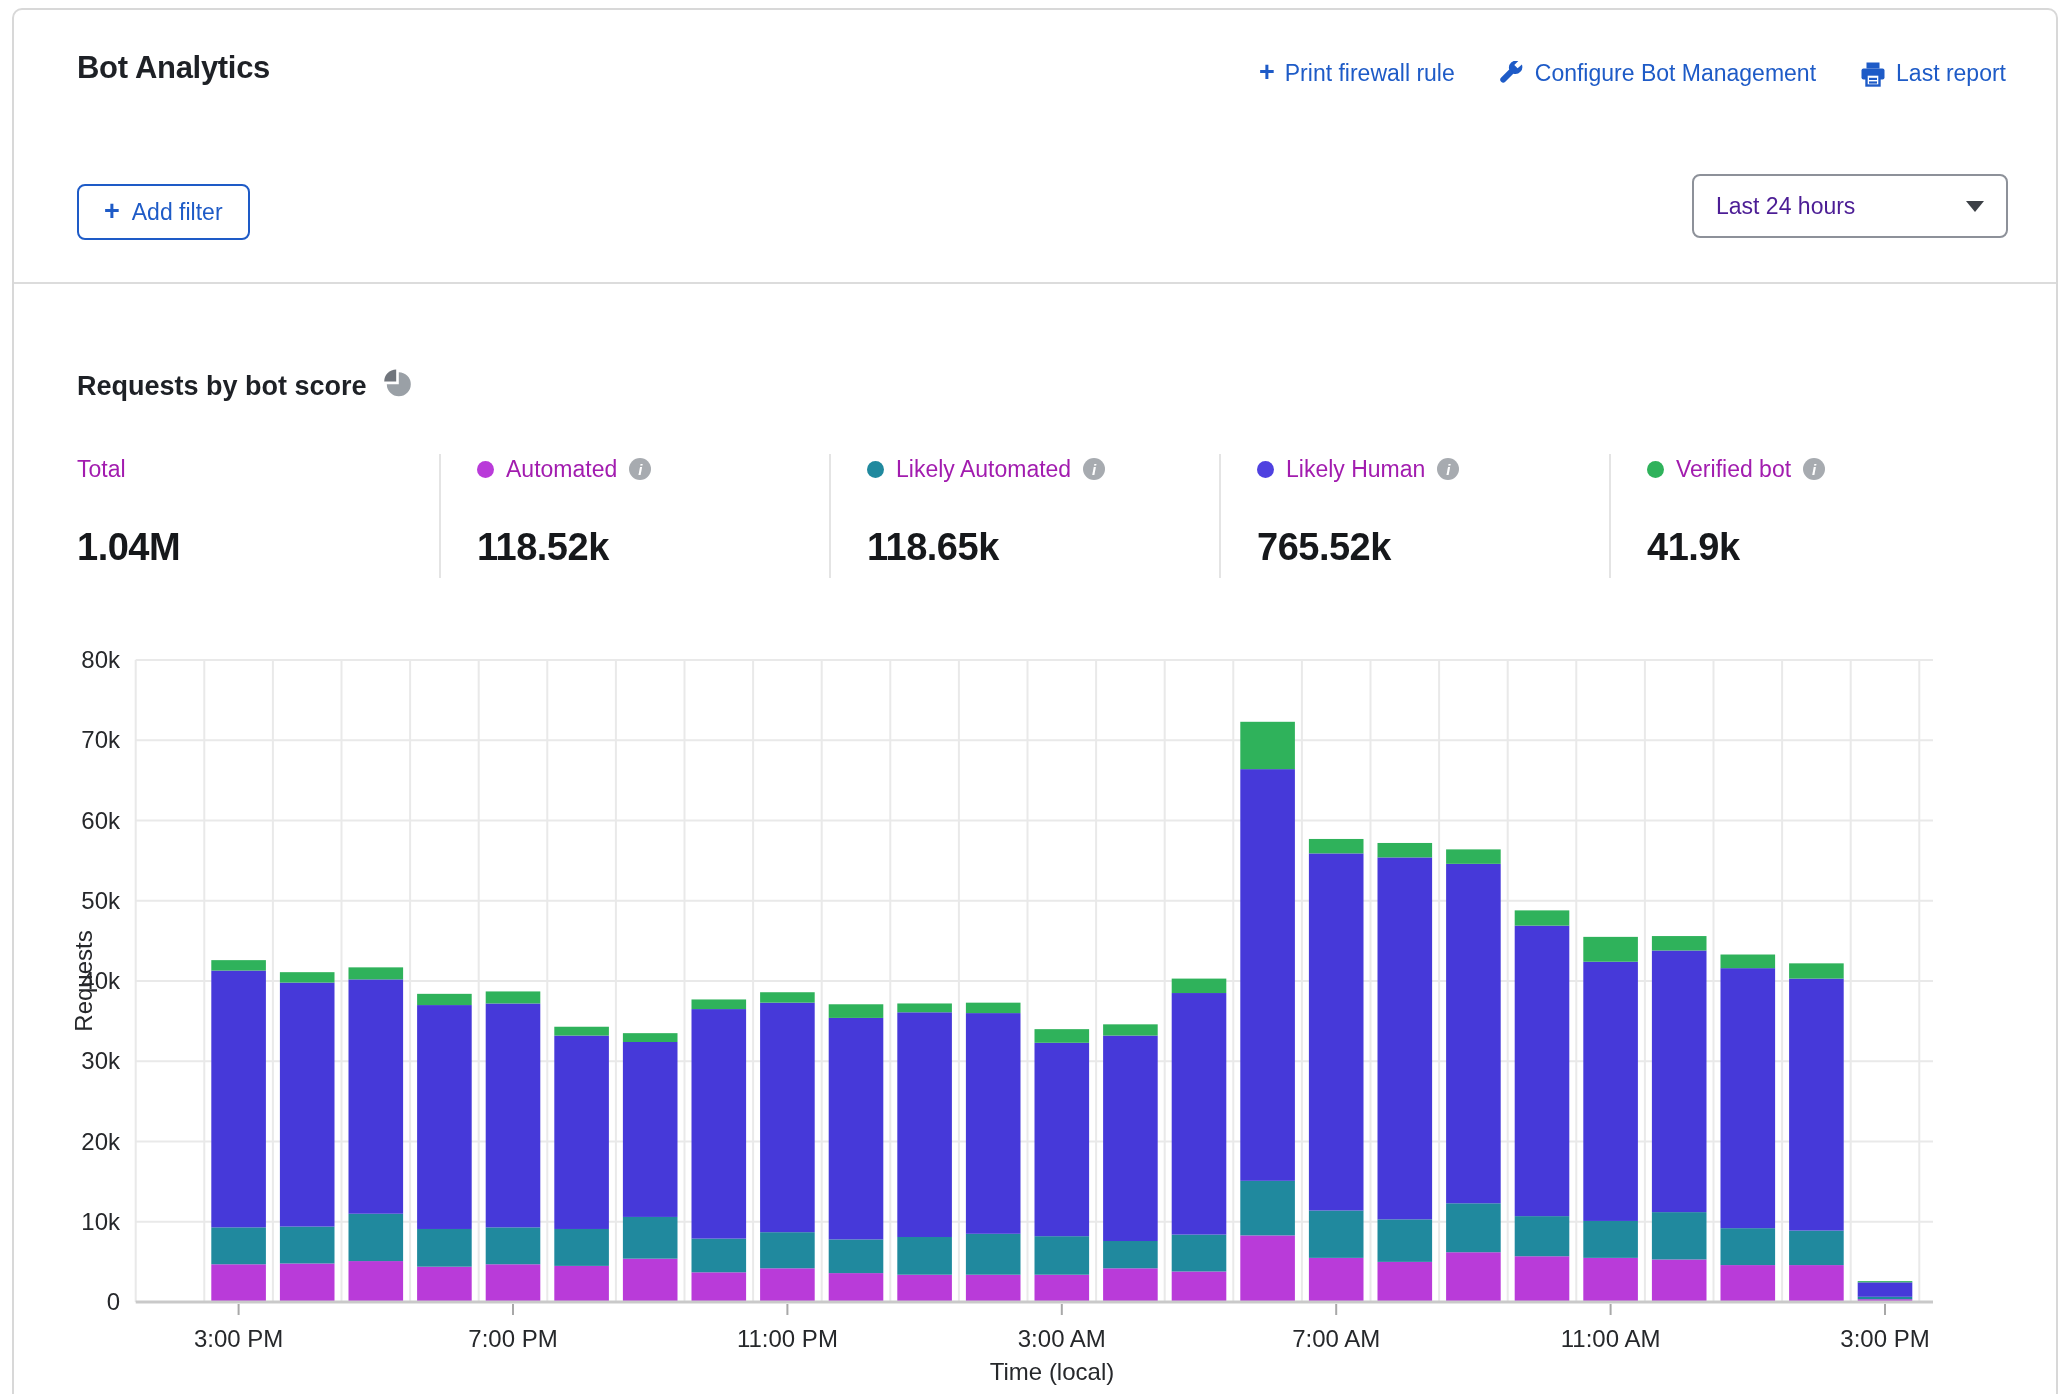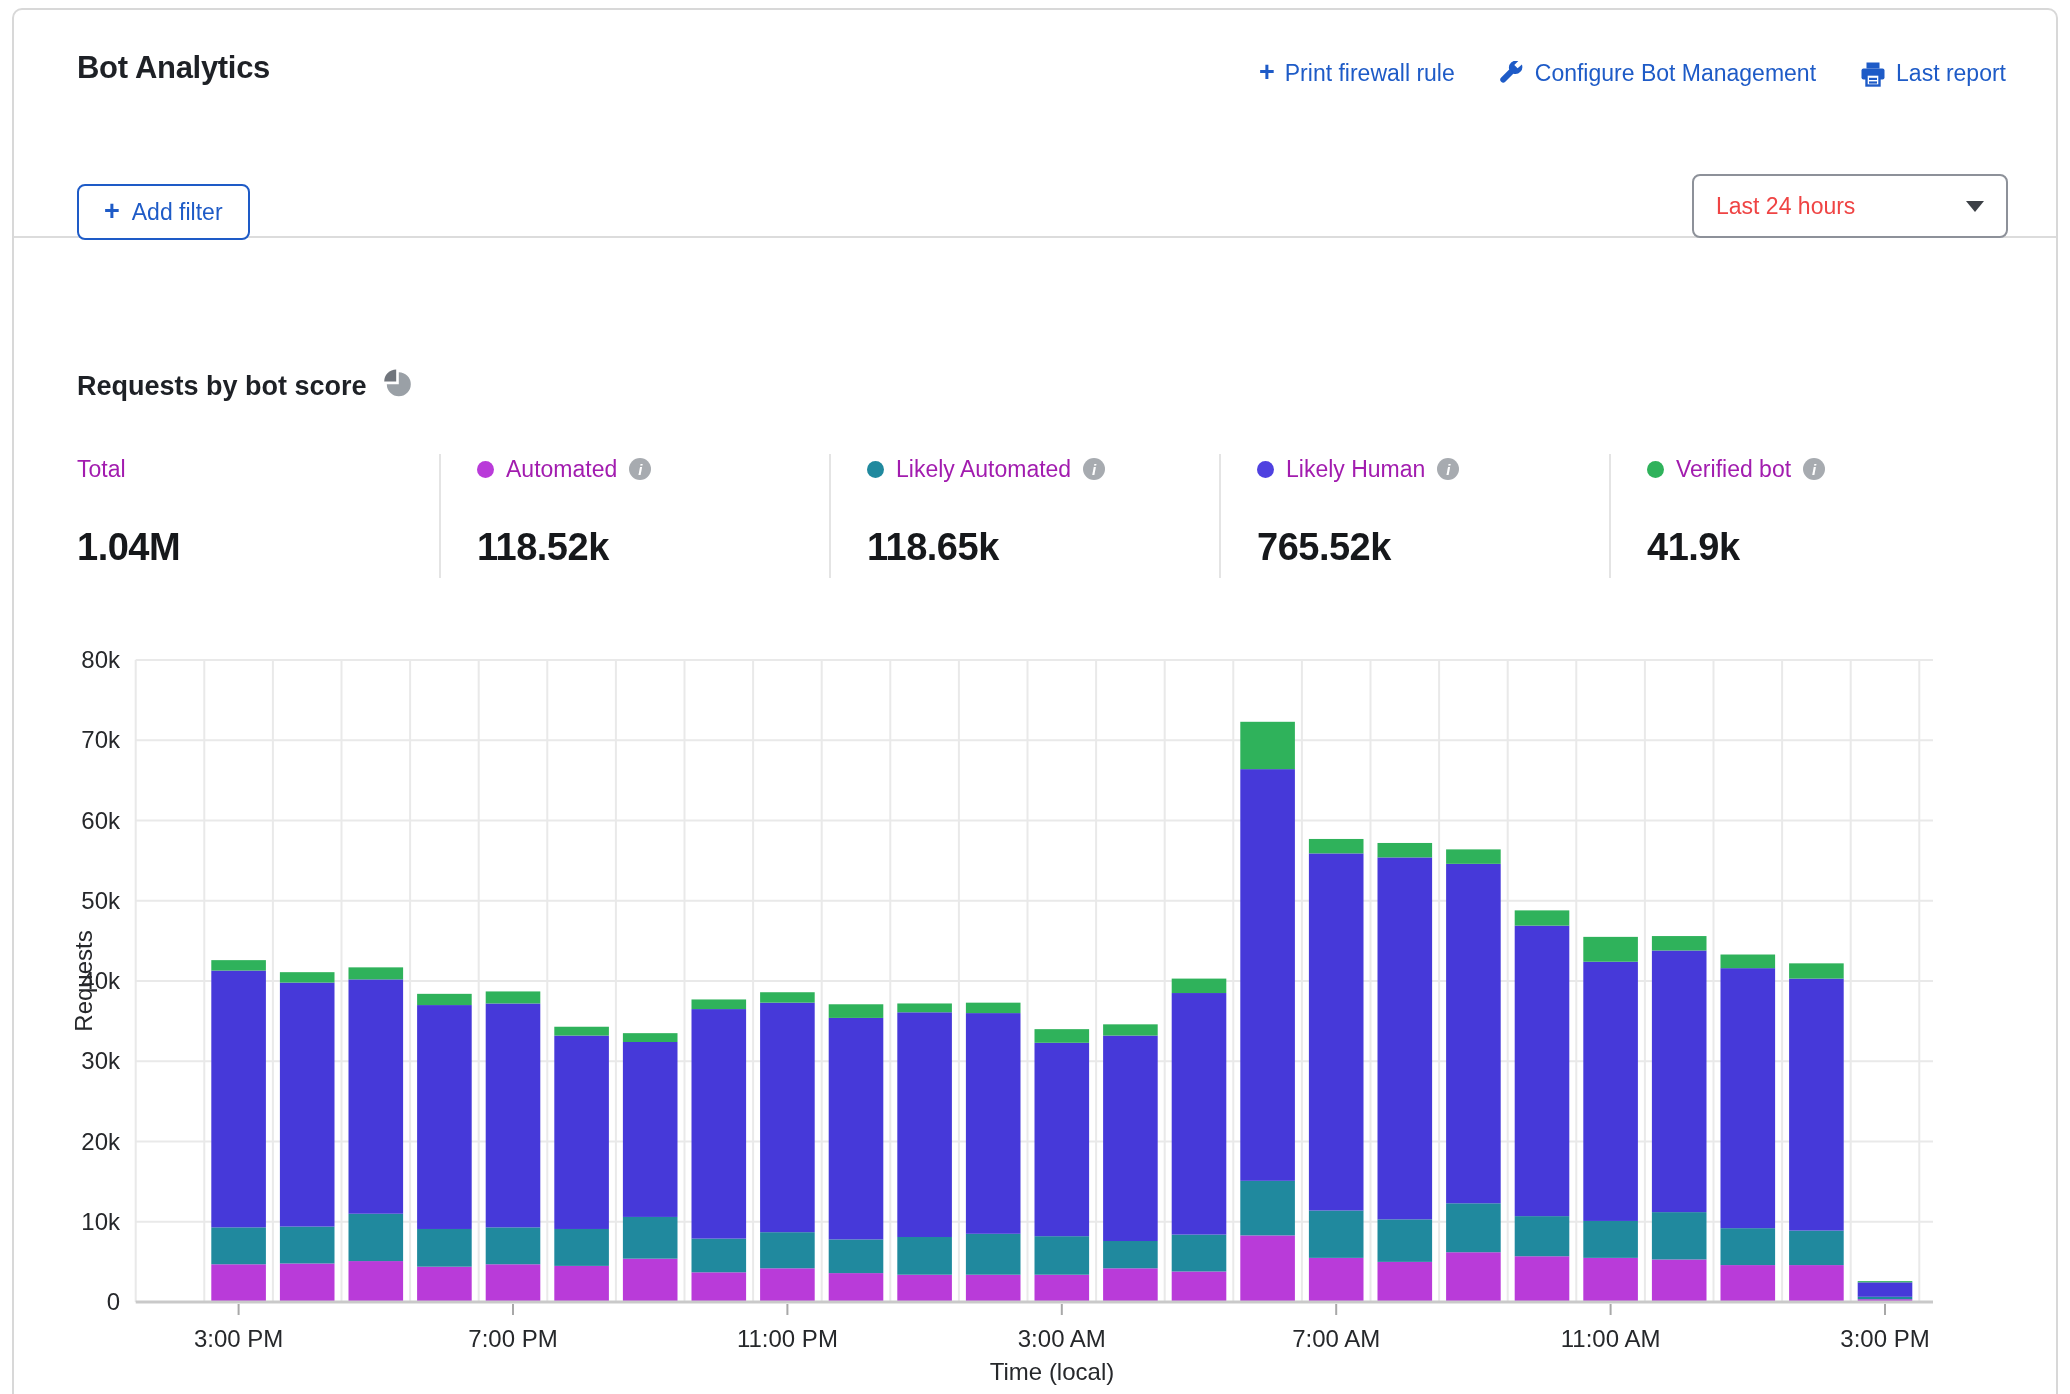--- a/index.html
+++ b/index.html
@@ -1,36 +1,36 @@
 <!DOCTYPE html>
 <html><head>
 <meta charset="utf-8">
 <style>
   * { margin:0; padding:0; box-sizing:border-box; }
   html,body { width:2070px; height:1394px; background:#ffffff; overflow:hidden;
               font-family:"Liberation Sans", sans-serif; }
   .card { position:absolute; left:12px; top:8px; width:2046px; height:1420px;
           border:2px solid #d8d8d8; border-radius:10px; background:#ffffff; }
-  .card-header { position:absolute; left:0; top:0; width:100%; height:228px;
+  .card-header { position:absolute; left:0; top:0; width:100%; height:274px;
                  border-bottom:2px solid #dcdcdc; }
   .page-title { position:absolute; left:63px; top:40px; font-size:31px; font-weight:700;
                 color:#1e2126; letter-spacing:-0.3px; }
   .actions { position:absolute; right:50px; top:50px; display:flex; align-items:center; gap:44px; }
   .action-link { display:flex; align-items:center; gap:10px; color:#1e5bc7; font-size:23px;
                  cursor:pointer; }
   .action-link .plus-glyph { font-size:27px; font-weight:700; line-height:1; position:relative; top:-1px; }
   .action-link svg { display:block; }
   .add-filter-btn { position:absolute; left:63px; top:174px; height:56px; display:flex;
                     align-items:center; gap:12px; padding:0 25px; border:2px solid #1e5bc7;
                     border-radius:8px; color:#1e5bc7; font-size:23px; background:#fff; cursor:pointer; }
   .add-filter-btn .plus-glyph { font-size:27px; font-weight:600; line-height:1; position:relative; top:-1px; }
   .dropdown { position:absolute; right:48px; top:164px; width:316px; height:64px;
               border:2px solid #8d9199; border-radius:8px; background:#fff; display:flex;
               align-items:center; padding:0 22px; cursor:pointer; }
-  .dropdown-label { font-size:23px; color:#ef4444; flex:1; }
+  .dropdown-label { font-size:23px; color:#4c1d95; flex:1; }
   .caret { width:0; height:0; border-left:9px solid transparent; border-right:9px solid transparent;
            border-top:11px solid #3c4046; }
   .section-title-row { position:absolute; left:63px; top:359px; display:flex; align-items:center; gap:16px; }
   .section-title { font-size:27px; font-weight:700; color:#1e2126; }
   .stat-col { position:absolute; top:444px; }
   .stat-label-row { display:flex; align-items:center; gap:12px; height:30px; }
   .dot { width:17px; height:17px; border-radius:50%; background:#999; }
   .stat-label { font-size:23px; color:#a21caf; }
   .info-icon { width:22px; height:22px; border-radius:50%; background:#a7abb0; color:#ffffff;
                font-size:15px; font-weight:700; display:flex; align-items:center; justify-content:center;

